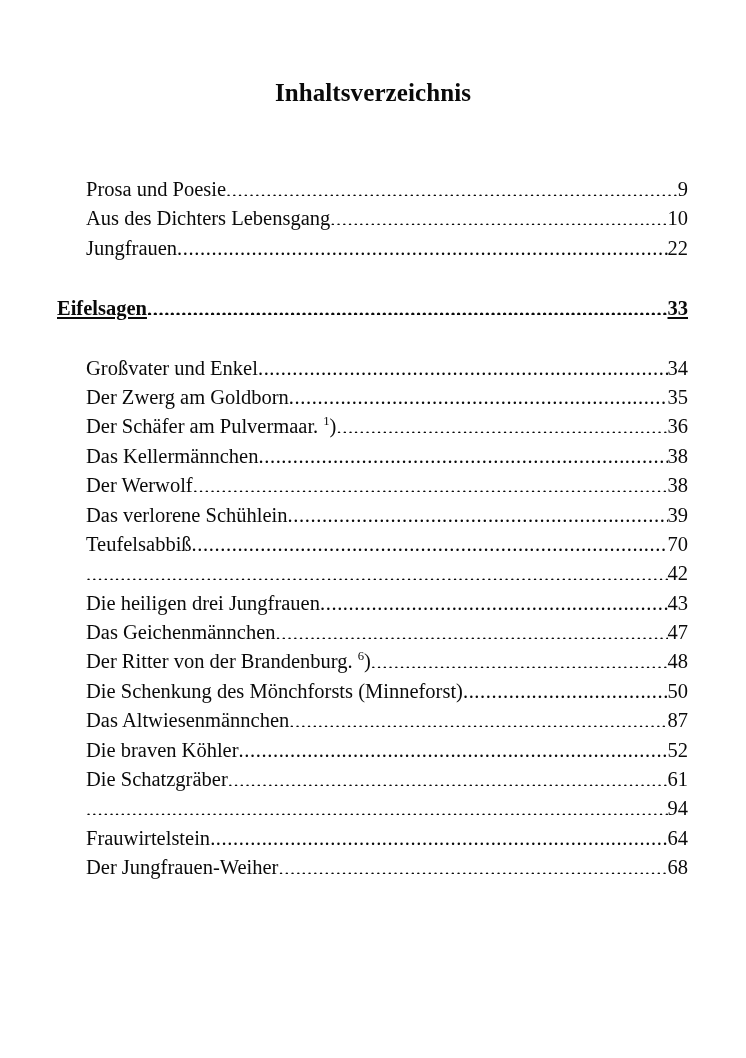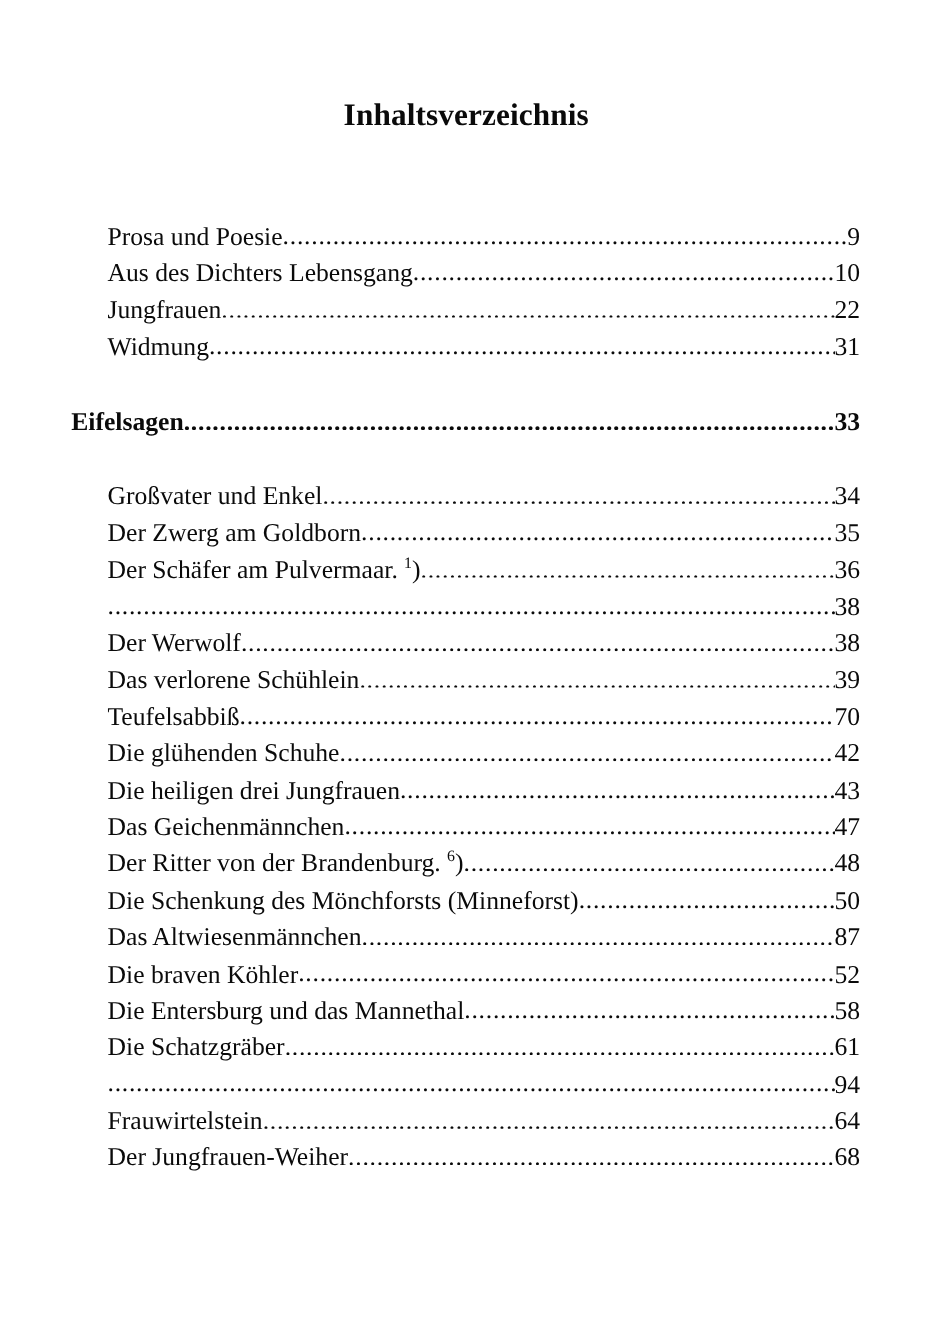--- a/index.html
+++ b/index.html
@@ -67,20 +67,21 @@
     white-space: nowrap;
     padding-right: 58px;
     padding-left: 86px;
     box-sizing: border-box;
   }
 
   .toc-entry.section {
     font-weight: bold;
     padding-left: 57px;
     font-size: 20.5px;
+    text-decoration: underline;
   }
 
   .entry-title {
     flex: 0 0 auto;
   }
 
   .entry-note {
     flex: 0 0 auto;
     margin-left: 5px;
     font-size: 20.5px;
@@ -132,25 +133,20 @@
         <div class="toc-entry">
           <span class="entry-title">Aus des Dichters Lebensgang</span>
           <span class="entry-leader"></span>
           <span class="entry-page">10</span>
         </div>
         <div class="toc-entry">
           <span class="entry-title">Jungfrauen</span>
           <span class="entry-leader"></span>
           <span class="entry-page">22</span>
         </div>
-        <div class="toc-entry">
-          <span class="entry-title">Widmung</span>
-          <span class="entry-leader"></span>
-          <span class="entry-page">31</span>
-        </div>
       </div>
       <div class="group-gap-before"></div>
       <div class="toc-group">
         <div class="toc-entry section">
           <span class="entry-title">Eifelsagen</span>
           <span class="entry-leader"></span>
           <span class="entry-page">33</span>
         </div>
       </div>
       <div class="group-gap-after"></div>
@@ -165,40 +161,40 @@
           <span class="entry-leader"></span>
           <span class="entry-page">35</span>
         </div>
         <div class="toc-entry">
           <span class="entry-title">Der Schäfer am Pulvermaar.</span>
           <span class="entry-note"><sup>1</sup>)</span>
           <span class="entry-leader"></span>
           <span class="entry-page">36</span>
         </div>
         <div class="toc-entry">
+          <span class="entry-title">Das Kellermännchen</span>
           <span class="entry-leader"></span>
           <span class="entry-page">38</span>
         </div>
         <div class="toc-entry">
           <span class="entry-title">Der Werwolf</span>
           <span class="entry-leader"></span>
           <span class="entry-page">38</span>
         </div>
         <div class="toc-entry">
           <span class="entry-title">Das verlorene Schühlein</span>
           <span class="entry-leader"></span>
           <span class="entry-page">39</span>
         </div>
         <div class="toc-entry">
           <span class="entry-title">Teufelsabbiß</span>
           <span class="entry-leader"></span>
           <span class="entry-page">70</span>
         </div>
         <div class="toc-entry">
-          <span class="entry-title">Die glühenden Schuhe</span>
           <span class="entry-leader"></span>
           <span class="entry-page">42</span>
         </div>
         <div class="toc-entry">
           <span class="entry-title">Die heiligen drei Jungfrauen</span>
           <span class="entry-leader"></span>
           <span class="entry-page">43</span>
         </div>
         <div class="toc-entry">
           <span class="entry-title">Das Geichenmännchen</span>
@@ -220,25 +216,20 @@
           <span class="entry-title">Das Altwiesenmännchen</span>
           <span class="entry-leader"></span>
           <span class="entry-page">87</span>
         </div>
         <div class="toc-entry">
           <span class="entry-title">Die braven Köhler</span>
           <span class="entry-leader"></span>
           <span class="entry-page">52</span>
         </div>
         <div class="toc-entry">
-          <span class="entry-title">Die Entersburg und das Mannethal</span>
-          <span class="entry-leader"></span>
-          <span class="entry-page">58</span>
-        </div>
-        <div class="toc-entry">
           <span class="entry-title">Die Schatzgräber</span>
           <span class="entry-leader"></span>
           <span class="entry-page">61</span>
         </div>
         <div class="toc-entry">
           <span class="entry-leader"></span>
           <span class="entry-page">94</span>
         </div>
         <div class="toc-entry">
           <span class="entry-title">Frauwirtelstein</span>

